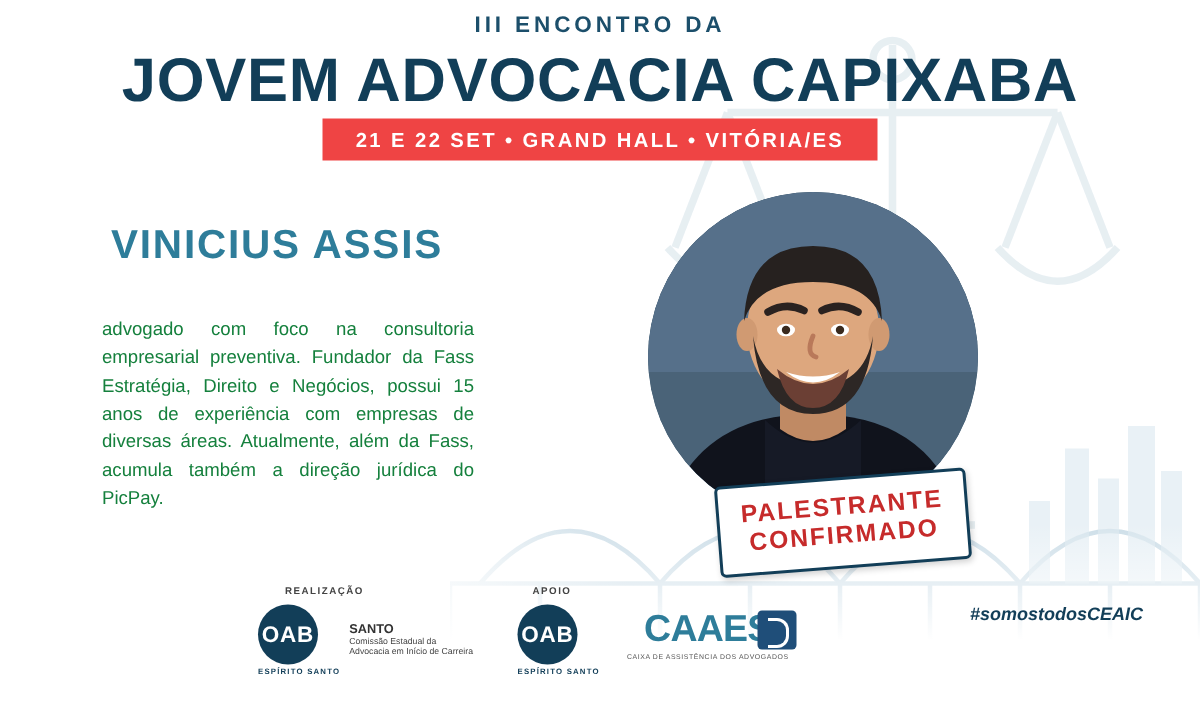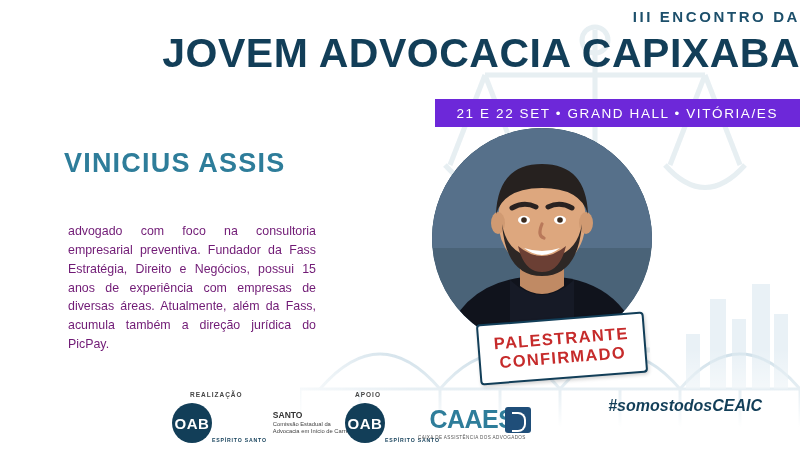--- a/index.html
+++ b/index.html
@@ -42,70 +42,69 @@
     left: 0; bottom: 0; width: 800px; height: 120px;
     background: linear-gradient(to top, #ffffff 35%, rgba(255,255,255,0) 100%);
     pointer-events: none;
   }
 
   
   .header {
     position: absolute;
     left: 0; top: 8px;
     width: 800px;
-    text-align: right;
+    text-align: center;
     z-index: 5;
   }
   .kicker {
     font-size: 15px;
     letter-spacing: 2.6px;
     font-weight: bold;
     color: #1c4f6b;
   }
   .title {
     font-size: 41px;
     font-weight: bold;
     letter-spacing: 0.5px;
     color: #123e58;
     margin-top: 7px;
     line-height: 1.05;
   }
   .date-bar {
     display: inline-block;
-    margin-top: 24px;
-    background: #6d28d9;
+    margin-top: 4px;
+    background: #ef4444;
     color: #ffffff;
     font-size: 13.5px;
-    font-weight: normal;
+    font-weight: bold;
     letter-spacing: 1.6px;
     padding: 7px 22px 6px 22px;
   }
 
   
   .speaker-name {
     position: absolute;
-    left: 64px; top: 148px;
+    left: 74px; top: 148px;
     font-size: 27px;
     font-weight: bold;
     letter-spacing: 1.2px;
     color: #2e7d9a;
     z-index: 6;
   }
 
   
   .bio {
     position: absolute;
     left: 68px; top: 210px;
     width: 248px;
     font-size: 12.4px;
     line-height: 1.52;
-    color: #701a75;
+    color: #15803d;
     text-align: justify;
     z-index: 6;
-    margin-top: 12px;
   }
 
   
   .photo-wrap {
     position: absolute;
     left: 432px; top: 128px;
     width: 220px; height: 220px;
     border-radius: 50%;
     overflow: hidden;
     background: #3a5870;
@@ -144,21 +143,21 @@
   }
 
   
   .hashtags {
     position: absolute;
     right: 38px; bottom: 52px;
     text-align: right;
     z-index: 8;
   }
   .hashtags div {
-    font-size: 16px;
+    font-size: 12px;
     font-style: italic;
     font-weight: bold;
     color: #123e58;
     line-height: 1.35;
   }
 
   
   .footer {
     position: absolute;
     left: 0; bottom: 8px;
@@ -189,21 +188,21 @@
     letter-spacing: 0.5px;
   }
   .oab-sub {
     font-size: 5.2px;
     font-weight: bold;
     letter-spacing: 0.8px;
     color: #123e58;
     text-align: center;
     margin-top: 2px;
   }
-  .oab-col { display: flex; flex-direction: row; align-items: flex-end; }
+  .oab-col { display: flex; flex-direction: column; align-items: flex-start; }
   .ceaic-text { margin-left: 6px; line-height: 1.25; }
   .ceaic-text .t1 { font-size: 8.5px; font-weight: bold; color: #333; }
   .ceaic-text .t2 { font-size: 5.8px; color: #444; }
   .ceaic-text .t3 { font-size: 5.8px; color: #444; }
 
   .caaes {
     font-size: 25px;
     font-weight: bold;
     color: #2e7d9a;
     letter-spacing: -0.5px;

